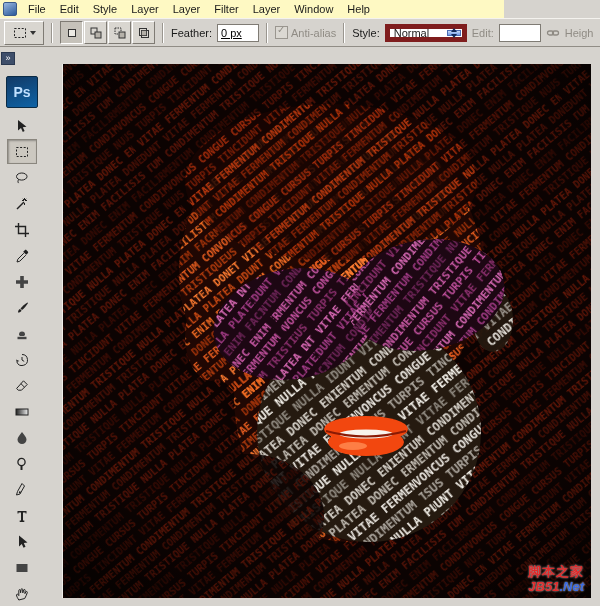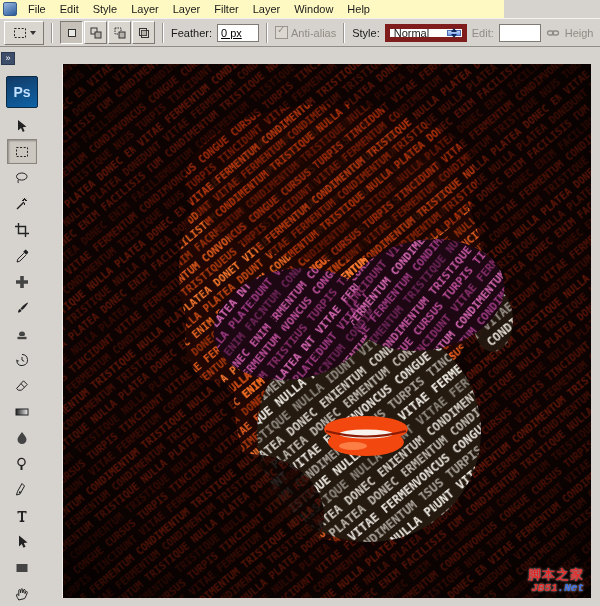--- a/index.html
+++ b/index.html
@@ -45,21 +45,21 @@
     background:linear-gradient(160deg,#123a66,#0e63a6);color:#bfe0ff;font-size:14px;font-weight:bold;
     display:flex;align-items:center;justify-content:center;}
   .tools{position:absolute;left:7px;top:113px;width:30px;display:flex;flex-direction:column;}
   .tool{width:28px;height:23px;display:flex;align-items:center;justify-content:center;margin-bottom:1px;border:1px solid transparent;}
   .tool.selected{background:#ccc8c0;border:1px solid #8a867e;box-shadow:inset 1px 1px 2px rgba(0,0,0,.3);}
   
   .canvas{position:absolute;left:62px;top:64px;width:528px;height:534px;background:#070201;border-left:1px solid #efede9;}
   .cimg{position:absolute;left:0;top:0;right:0;bottom:0;}
   .wm{position:absolute;right:7px;bottom:4px;text-align:right;line-height:1.1;z-index:5;}
   .wm1{font-size:13px;font-weight:bold;color:#e02a2a;letter-spacing:1px;text-shadow:0 0 2px rgba(255,255,255,.8);}
-  .wm2{font-size:11px;font-weight:bold;font-style:italic;text-shadow:0 0 2px rgba(255,255,255,.9);font-family:Liberation Mono, monospace;}
+  .wm2{font-size:13px;font-weight:bold;font-style:italic;text-shadow:0 0 2px rgba(255,255,255,.9);}
   .wm-red{color:#e02a2a;}
   .wm-blue{color:#3a6ae0;}
 </style>
 </head>
 <body>
 
 <div class="app">
 
   <div class="menubar">
     <div class="app-icon"></div>

